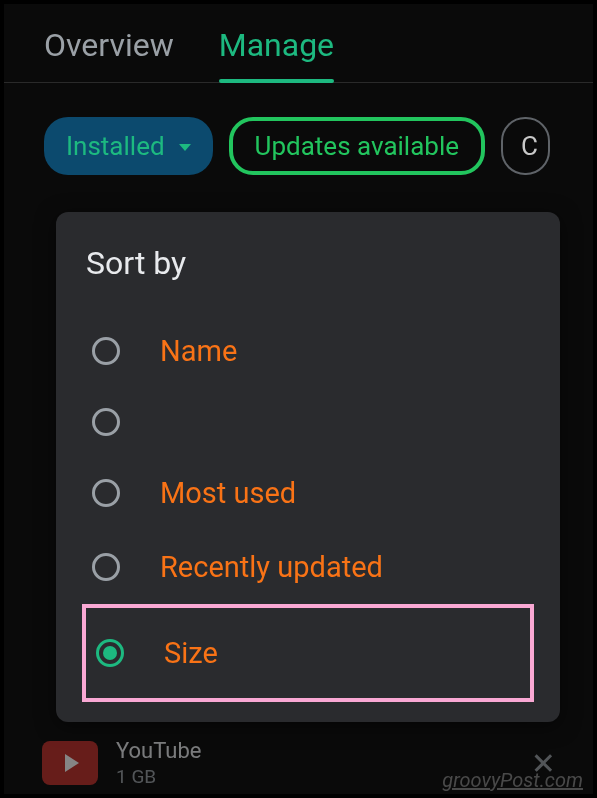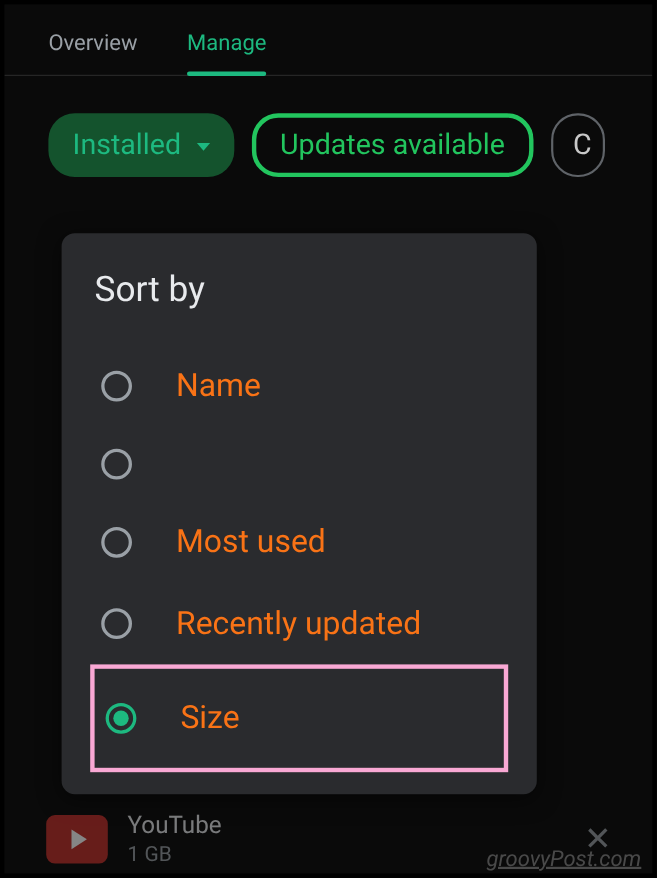--- a/index.html
+++ b/index.html
@@ -16,21 +16,21 @@
       overflow: hidden;
       border: 4px solid #000;
     }
     .tabs {
       display: flex;
       gap: 45px;
       padding: 22px 40px 0 40px;
       border-bottom: 1px solid #2a2a2a;
     }
     .tab {
-      font-size: 20px;
+      font-size: 32px;
       padding-bottom: 18px;
       cursor: pointer;
       position: relative;
     }
     .tab-overview {
       color: #9aa0a6;
     }
     .tab-manage {
       color: #1db980;
     }
@@ -51,21 +51,21 @@
     }
     .chip {
       display: flex;
       align-items: center;
       padding: 10px 22px;
       border-radius: 24px;
       font-size: 26px;
       cursor: pointer;
     }
     .chip-installed {
-      background: #14532d;
+      background: #0c4a6e;
       color: #1db980;
       gap: 14px;
       text-align: right;
     }
     .chip-updates {
       border: 4px solid #22c55e;
       color: #22c55e;
     }
     .chip-partial {
       border: 2px solid #5f6368;
@@ -77,21 +77,21 @@
       height: 0;
       border-left: 6px solid transparent;
       border-right: 6px solid transparent;
       border-top: 7px solid #1db980;
       margin-top: 3px;
     }
     .sort-dialog {
       position: absolute;
       left: 52px;
       top: 208px;
-      width: 432px;
+      width: 504px;
       background: #2a2b2e;
       border-radius: 12px;
       padding: 32px 30px 20px 30px;
       box-shadow: 0 4px 20px rgba(0,0,0,0.5);
     }
     .sort-title {
       color: #e8eaed;
       font-size: 32px;
       margin-bottom: 32px;
     }

